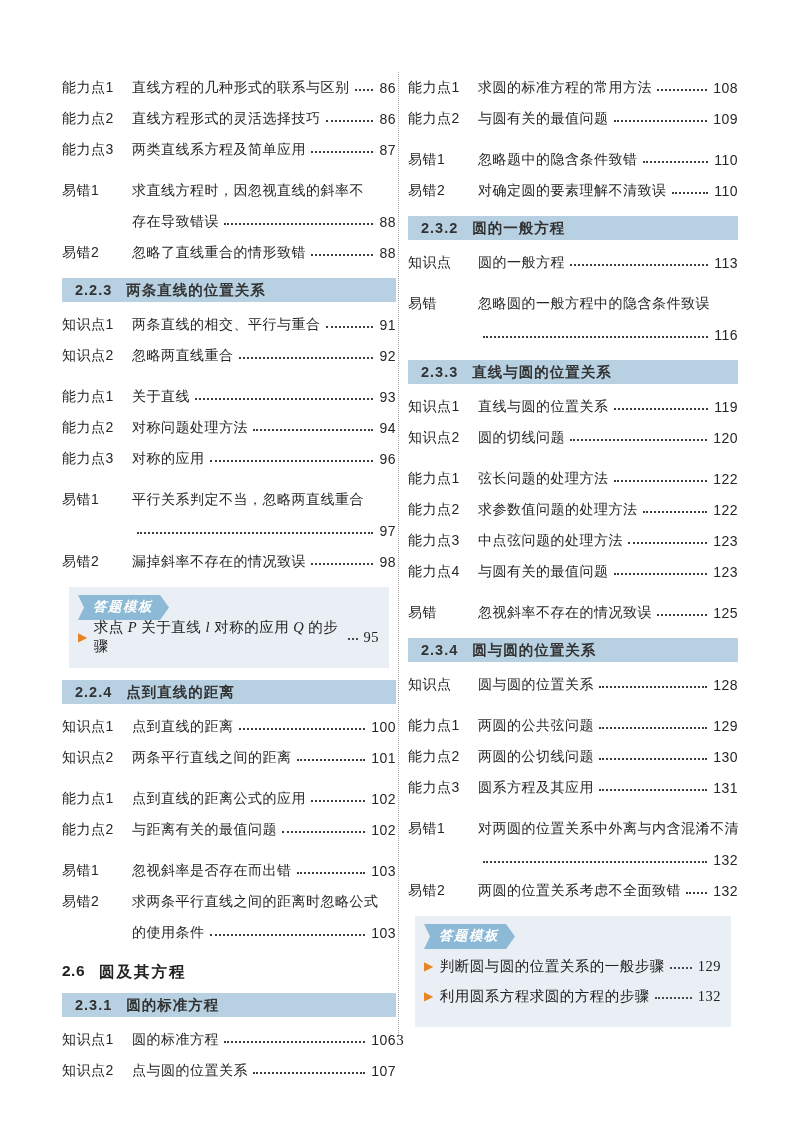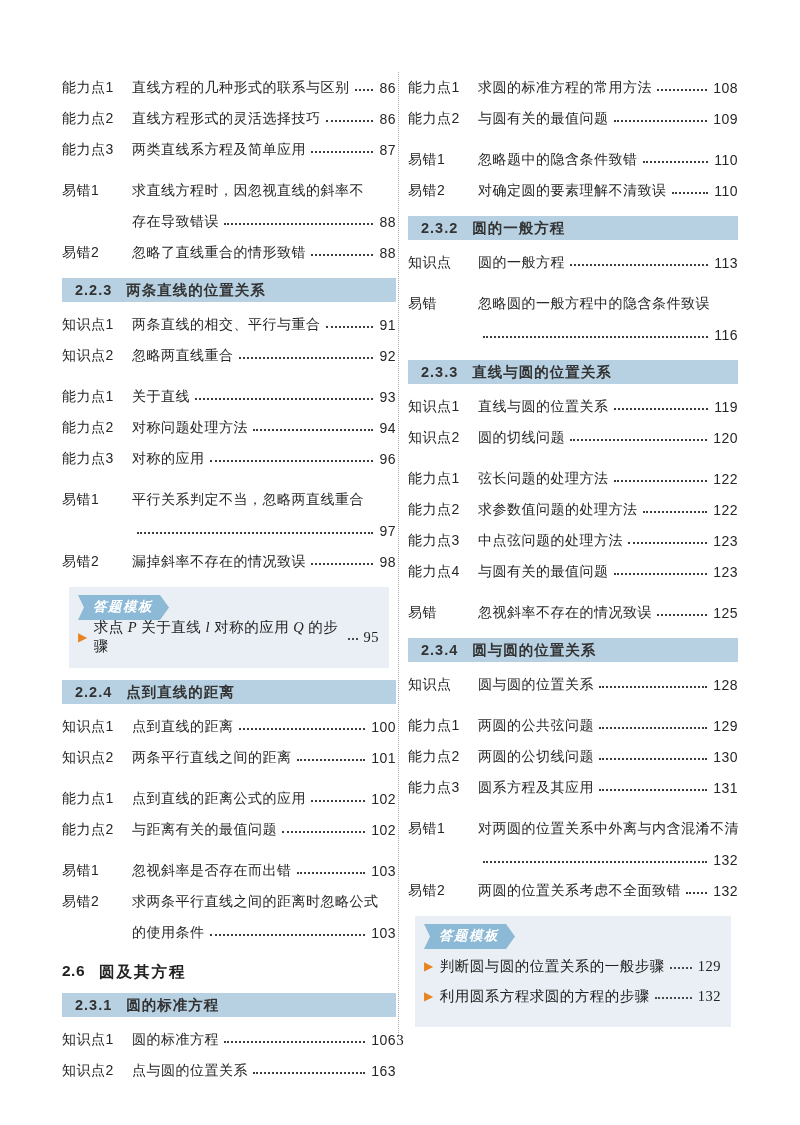--- a/index.html
+++ b/index.html
@@ -252,21 +252,21 @@
           <div class="row">
             <span class="lab">知识点1</span>
             <span class="ttl">圆的标准方程</span>
             <span class="leader"></span>
             <span class="pg">106</span>
           </div>
           <div class="row">
             <span class="lab">知识点2</span>
             <span class="ttl">点与圆的位置关系</span>
             <span class="leader"></span>
-            <span class="pg">163</span>
+            <span class="pg">107</span>
           </div>
         </div>
       </div>
     <div class="col col-right">
         <div class="group">
           <div class="row">
             <span class="lab">能力点1</span>
             <span class="ttl">求圆的标准方程的常用方法</span>
             <span class="leader"></span>
             <span class="pg">108</span>

